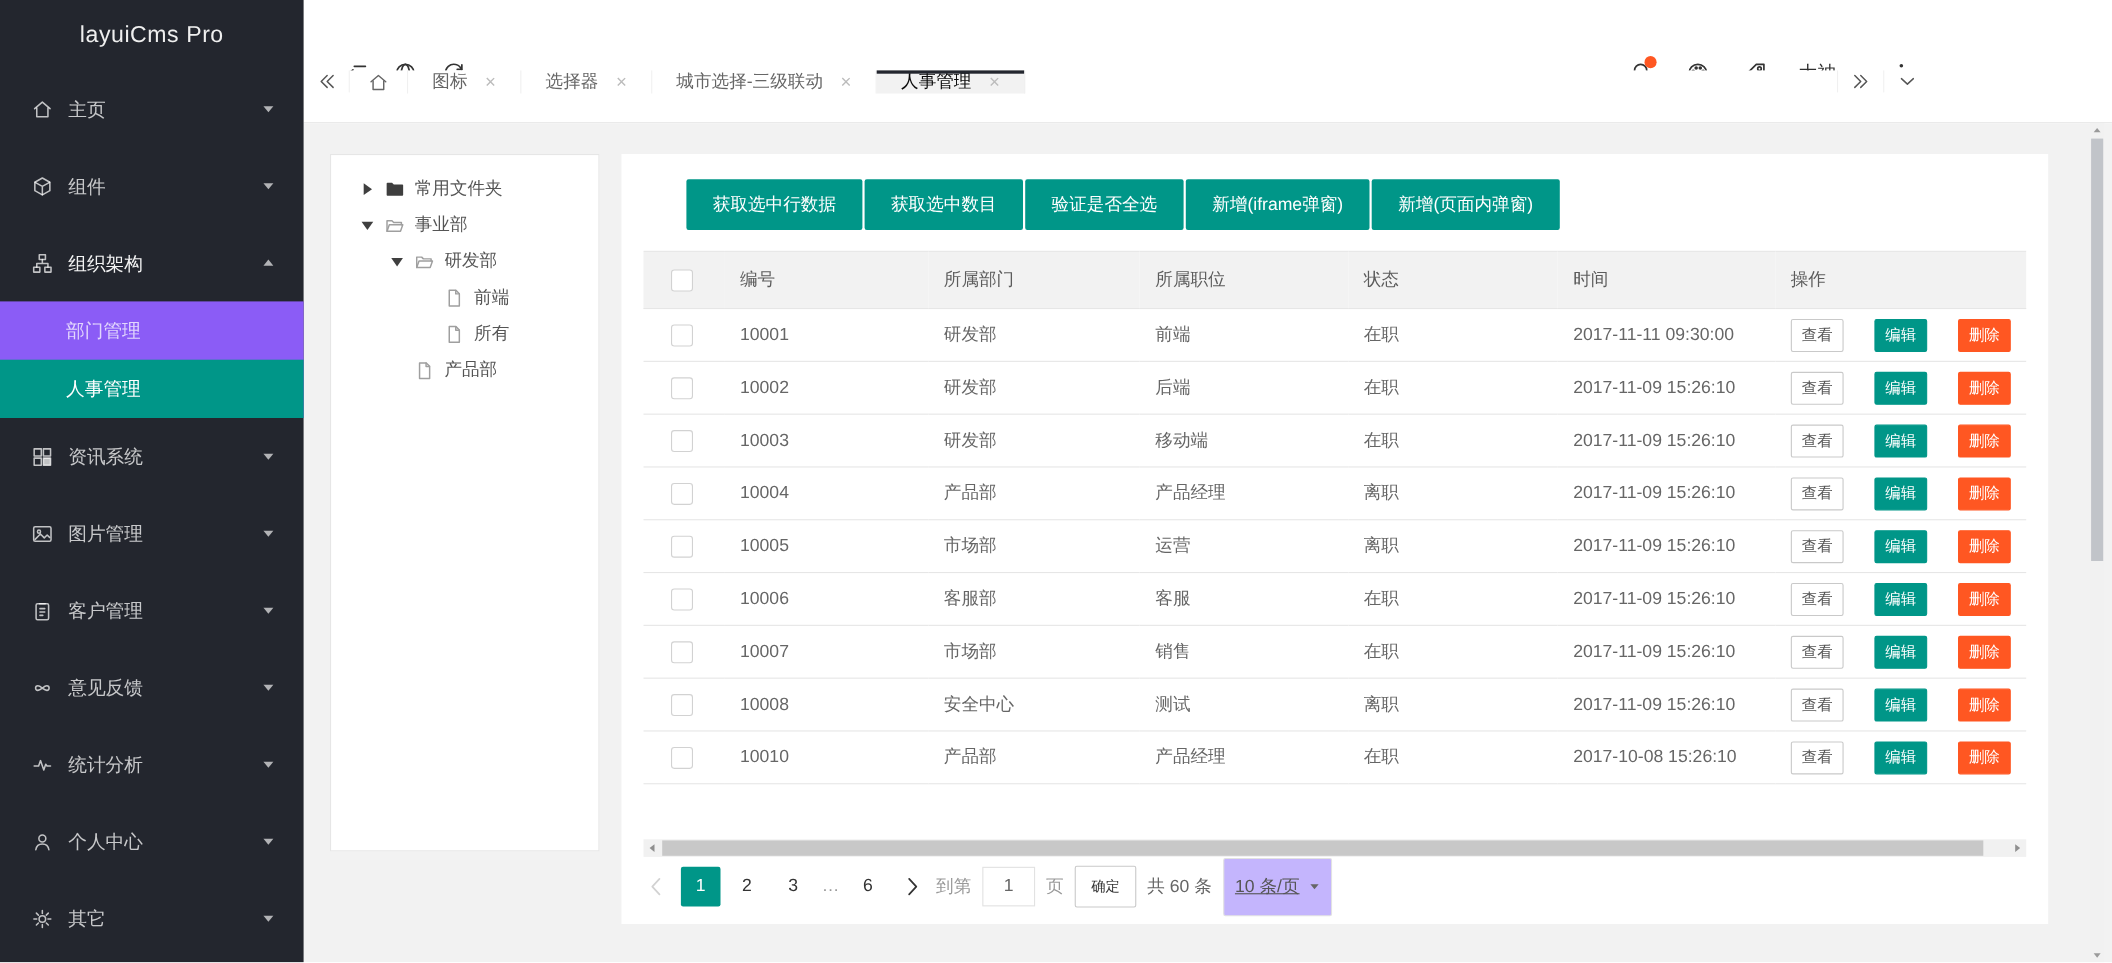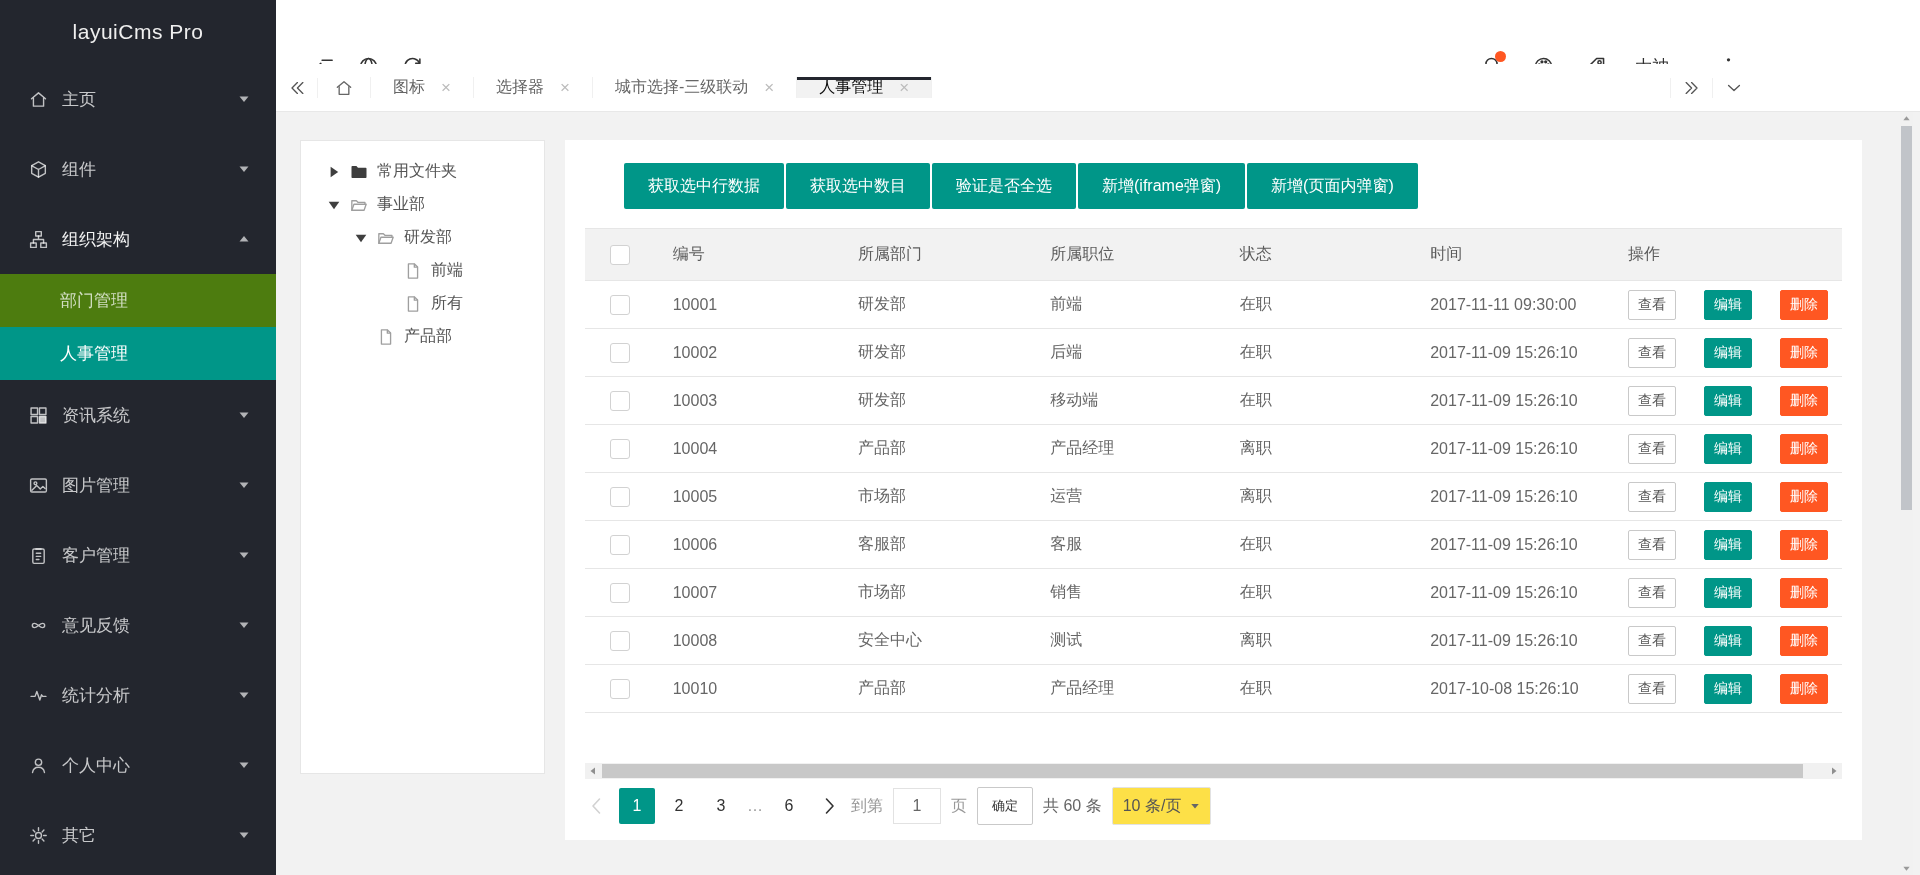--- a/index.html
+++ b/index.html
@@ -8,37 +8,37 @@
   .icon { display:inline-flex; align-items:center; justify-content:center; }
   .icon svg { width:100%; height:100%; }
 
   
   .sidebar { position:absolute; left:0; top:0; width:276px; height:875px; background:#23262E; z-index:5; }
   .logo { height:64px; line-height:64px; text-align:center; color:#efefef; font-size:21px; letter-spacing:.5px; }
   .menu-item { position:relative; height:70px; display:flex; align-items:center; padding-left:28px; color:rgba(255,255,255,.75); font-size:17px; cursor:pointer; }
   .menu-item .mi-icon { width:21px; height:21px; margin-right:13px; color:rgba(255,255,255,.72); }
   .menu-item .mi-caret { position:absolute; right:26px; width:12px; height:12px; color:rgba(255,255,255,.65); }
   .menu-item.expanded { color:rgba(255,255,255,.95); }
-  .submenu { background:#4d7c0f; }
+  .submenu { background:#8b5cf6; }
   .submenu-item { height:53px; line-height:53px; padding-left:60px; color:rgba(255,255,255,.75); font-size:17px; cursor:pointer; }
   .submenu-item.active { background:#009688; color:#fff; }
 
   
   .topbar { position:absolute; left:276px; top:0; right:0; height:64px; background:#fff; border-bottom:1px solid #ececec; display:flex; align-items:center;margin-top:35px; }
   .h-left { display:flex; align-items:center; padding-left:26px; }
   .hbtn { width:44px; height:44px; display:flex; align-items:center; justify-content:center; color:#333; cursor:pointer; }
   .hbtn .icon { width:23px; height:23px; }
   .h-right { position:absolute; right:170px; display:flex; align-items:center; gap:8px; }
   .bell-wrap { position:relative; }
   .badge { position:absolute; top:6px; right:7px; width:11px; height:11px; border-radius:50%; background:#FF5722; }
   .user-block { display:flex; align-items:center; gap:7px; padding:0 10px; color:#2f2f2f; font-size:17px; cursor:pointer; }
   .user-block .icon { width:12px; height:12px; color:#444; }
 
   
-  .tabbar { position:absolute; left:276px; top:64px; right:0; height:48px; background:#fff; border-bottom:1px solid #e8e8e8; display:flex; align-items:center; }
+  .tabbar { position:absolute; left:276px; top:64px; right:0; height:48px; background:#fff; border-bottom:1px solid #e8e8e8; display:flex; align-items:flex-start; }
   .tab-navbtn { width:42px; display:flex; align-items:center; justify-content:center; color:#555; border-right:1px solid #f0f0f0; cursor:pointer; }
   .tab-navbtn .icon { width:20px; height:20px; }
   .tabs { display:flex; align-items:stretch; }
   .tab { position:relative; display:flex; align-items:center; padding:0 22px; font-size:16px; color:#666; border-right:1px solid #f0f0f0; cursor:pointer; white-space:nowrap; }
   .tab .tab-label { margin-right:16px; }
   .tab .tab-close { color:#bcbcbc; font-size:17px; line-height:1; }
   .tab.home-tab { padding:0 16px; }
   .tab.home-tab .icon { width:20px; height:20px; color:#666; }
   .tab.active { background:#f2f2f2; color:#0a0a0a; }
   .tab.active::before { content:""; position:absolute; left:0; top:0; right:0; height:3px; background:#23262E; }
@@ -87,21 +87,21 @@
   .pg-arrow.prev { color:#d2d2d2; }
   .pg-arrow.next { color:#333; }
   .pg-pages { display:flex; align-items:center; gap:6px; }
   .pg-num { min-width:36px; height:36px; line-height:36px; text-align:center; color:#333; cursor:pointer; border-radius:2px; }
   .pg-num.current { background:#009688; color:#fff; }
   .pg-num.ellipsis { color:#999; min-width:20px; cursor:default; }
   .pg-skip-text { color:#999; }
   .pg-input { width:48px; height:36px; border:1px solid #e2e2e2; text-align:center; font-size:16px; font-family:inherit; color:#666; background:#fff; }
   .pg-confirm { height:38px; padding:0 14px; background:#fff; border:1px solid #c9c9c9; border-radius:2px; font-size:13px; font-family:inherit; color:#333; cursor:pointer; }
   .pg-total { color:#666; }
-  .pg-select { height:38px; padding:0 10px; border:1px solid #e2e2e2; border-radius:2px; display:flex; align-items:center; gap:9px; color:#555; cursor:pointer; background:#fde047; }
+  .pg-select { height:53px; padding:0 10px; border:1px solid #e2e2e2; border-radius:2px; display:flex; align-items:center; gap:9px; color:#555; cursor:pointer; background:#c4b5fd;text-decoration:underline; }
   .pg-select .icon { width:10px; height:10px; color:#666; }
 
   
   .vscroll { position:absolute; right:7px; top:0; width:13px; height:100%; background:#f1f1f1; }
   .vs-arrow { position:absolute; left:0; width:13px; height:13px; display:flex; align-items:center; justify-content:center; color:#9a9a9a; cursor:pointer; }
   .vs-arrow.up { top:0; } .vs-arrow.down { bottom:0; }
   .vs-arrow .icon { width:9px; height:9px; }
   .vs-thumb { position:absolute; left:1px; top:14px; width:11px; height:384px; background:#c1c4c9; cursor:pointer; }
 </style>
 </head>

